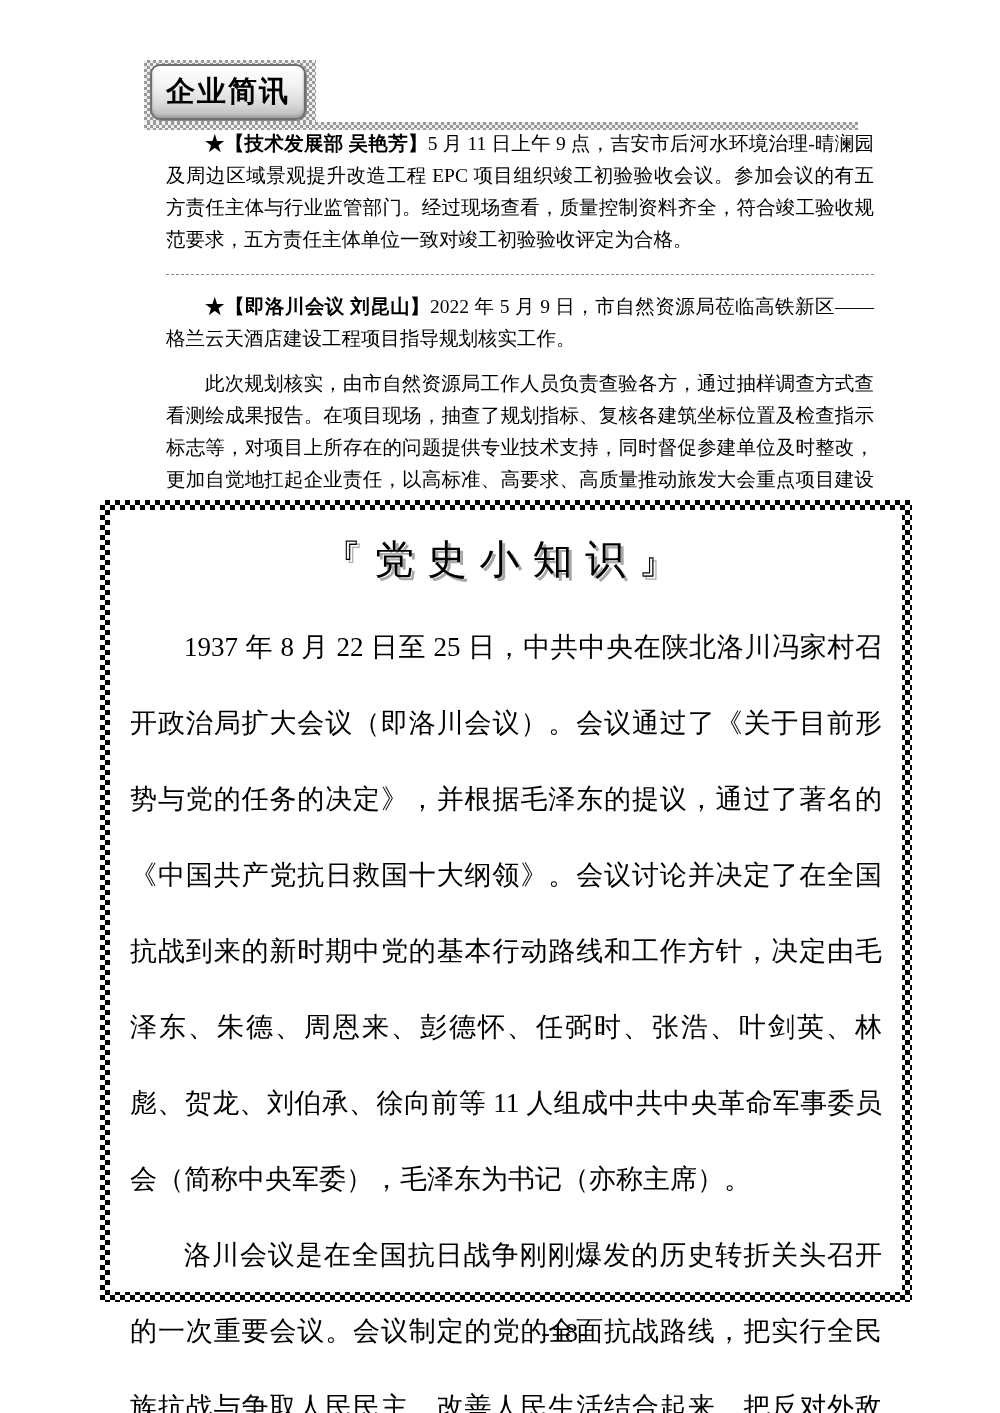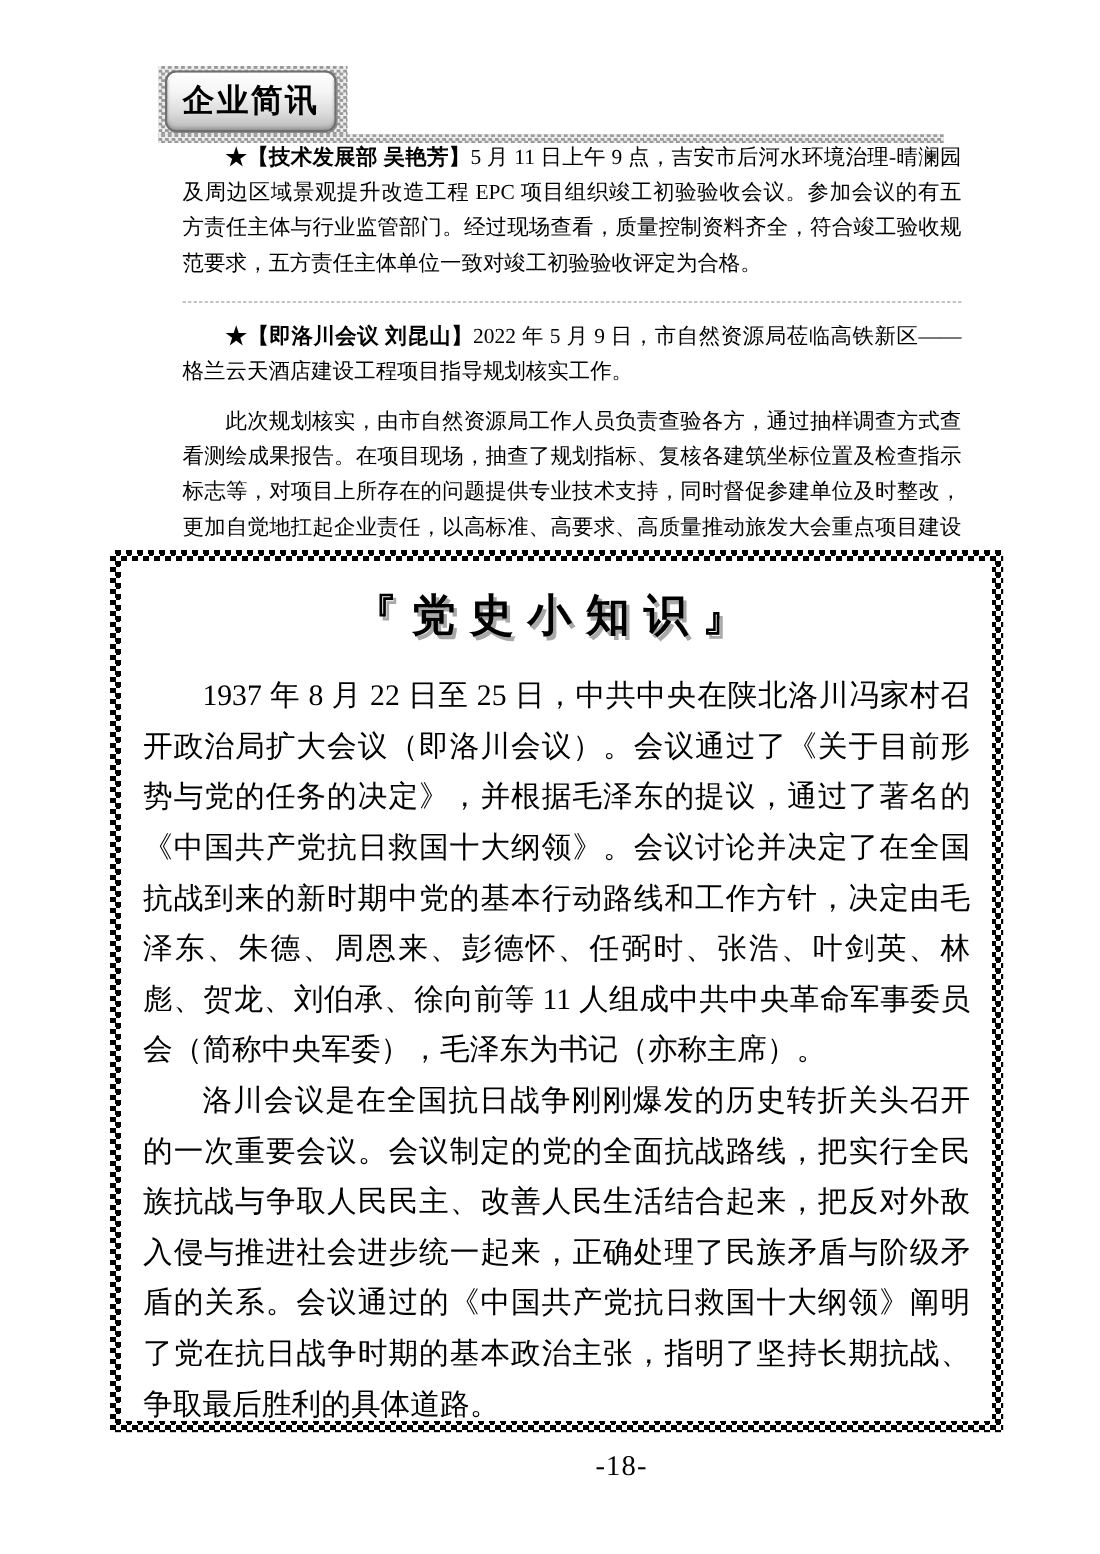--- a/index.html
+++ b/index.html
@@ -54,27 +54,27 @@
     position:absolute; left:100px; top:500px; width:812px; height:802px;
     border:10px solid transparent;
     background:
       linear-gradient(#fff,#fff) padding-box,
       repeating-conic-gradient(#000 0% 25%, #fff 0% 50%) border-box;
     background-size:auto, 10px 10px;
     padding:14px 16px 0 16px;
   }
   .party-title {
     text-align:center;
-    font-size:40px; font-weight:bold;
+    font-size:40px; font-weight:normal;
     letter-spacing:0.32em;
     text-shadow:3px 3px 0 #a8a8a8;
     margin:8px 0 22px 0;
   }
   .party-box p {
-    font-size:27px; line-height:46px;
+    font-size:27px; line-height:76px;
     text-align:justify; text-justify:inter-ideograph;
     text-indent:2em;
     padding:0 4px;
   }
 
   
   .page-number {
     position:absolute; left:130px; top:1318px; width:870px;
     text-align:center; font-size:26px; letter-spacing:1px;
   }

